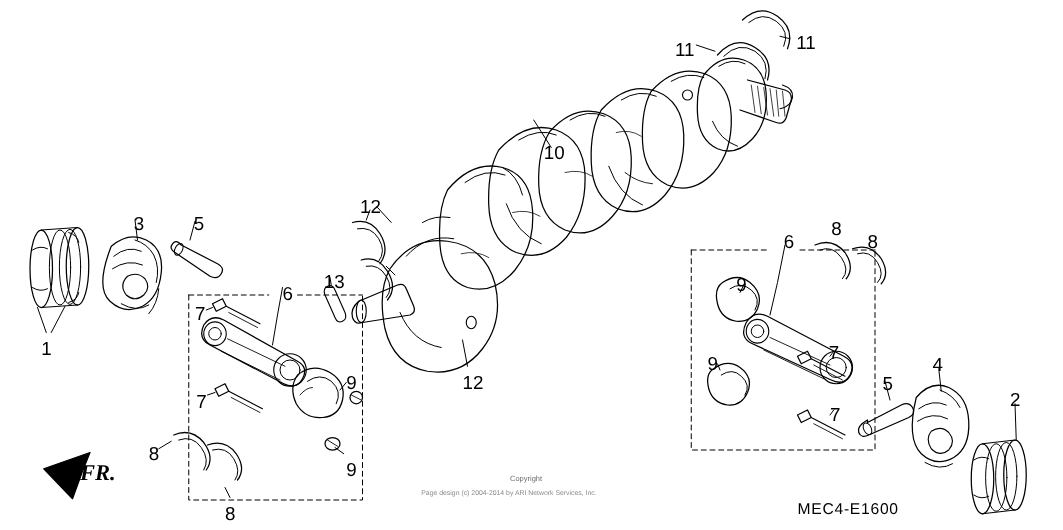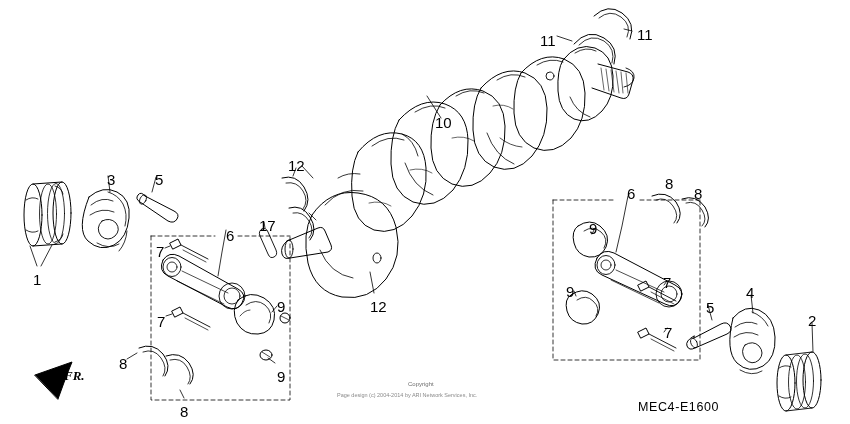--- a/index.html
+++ b/index.html
@@ -52,21 +52,21 @@
   .copy2 {
     position: absolute;
     font-family: "Liberation Sans", sans-serif;
     font-size: 5.5px;
     color: #8a8a8a;
     white-space: nowrap;
   }
   .frlabel {
     position: absolute;
     font-family: "Liberation Serif", serif;
-    font-size: 13px;
+    font-size: 18px;
     font-weight: bold;
     font-style: italic;
     color: #000000;
     white-space: nowrap;
   }
 </style>
 </head>
 <body>
 
 <div id="stage">
@@ -324,21 +324,21 @@
   <div class="callout" style="left:107px; top:172px;">3</div>
   <div class="callout" style="left:155px; top:172px;">5</div>
   <div class="callout" style="left:156px; top:244px;">7</div>
   <div class="callout" style="left:226px; top:228px;">6</div>
   <div class="callout" style="left:157px; top:314px;">7</div>
   <div class="callout" style="left:277px; top:299px;">9</div>
   <div class="callout" style="left:277px; top:369px;">9</div>
   <div class="callout" style="left:119px; top:356px;">8</div>
   <div class="callout" style="left:180px; top:404px;">8</div>
   <div class="callout" style="left:288px; top:158px;">12</div>
-  <div class="callout" style="left:259px; top:218px;">17</div>
+  <div class="callout" style="left:259px; top:218px;">13</div>
   <div class="callout" style="left:370px; top:299px;">12</div>
   <div class="callout" style="left:435px; top:83px;margin-top:32px;">10</div>
   <div class="callout" style="left:540px; top:33px;">11</div>
   <div class="callout" style="left:637px; top:27px;">11</div>
   <div class="callout" style="left:627px; top:186px;">6</div>
   <div class="callout" style="left:665px; top:176px;">8</div>
   <div class="callout" style="left:694px; top:186px;">8</div>
   <div class="callout" style="left:589px; top:221px;">9</div>
   <div class="callout" style="left:566px; top:284px;">9</div>
   <div class="callout" style="left:663px; top:275px;">7</div>

